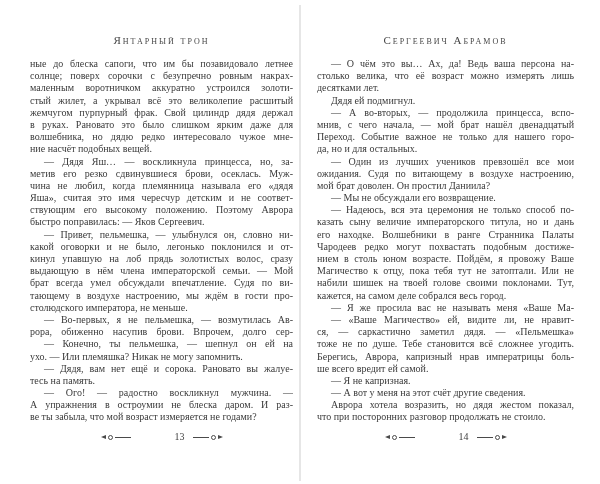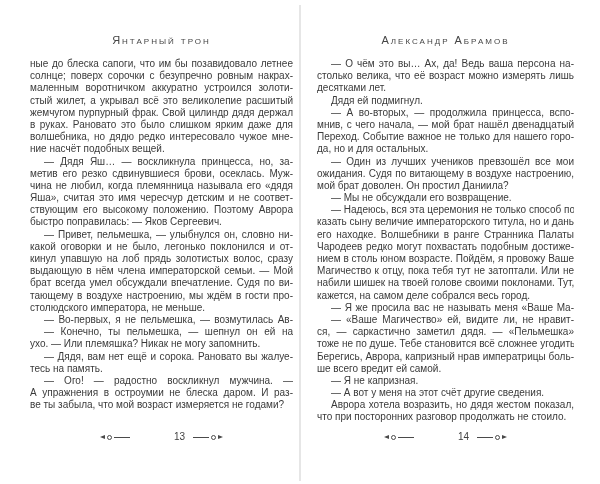--- a/index.html
+++ b/index.html
@@ -3,21 +3,21 @@
 <meta charset="utf-8">
 <style>
   html, body { margin: 0; padding: 0; }
   body { background: #ffffff; }
   .reader {
     position: relative;
     width: 600px;
     height: 484px;
     background: #ffffff;
     overflow: hidden;
-    font-family: Liberation Sans, sans-serif;
+    font-family: Liberation Serif, serif;
     color: #3a3a3a;
   }
   .spine-divider {
     position: absolute;
     left: 299px;
     top: 5px;
     bottom: 3px;
     width: 2px;
     background: #e6e6e6;
   }
@@ -95,20 +95,21 @@
         <div class="line">ствующим его высокому положению. Поэтому Аврора</div>
         <div class="line para-end">быстро поправилась: — Яков Сергеевич.</div>
         <div class="line indent">— Привет, пельмешка, — улыбнулся он, словно ни-</div>
         <div class="line">какой оговорки и не было, легонько поклонился и от-</div>
         <div class="line">кинул упавшую на лоб прядь золотистых волос, сразу</div>
         <div class="line">выдающую в нём члена императорской семьи. — Мой</div>
         <div class="line">брат всегда умел обсуждали впечатление. Судя по ви-</div>
         <div class="line">тающему в воздухе настроению, мы ждём в гости про-</div>
         <div class="line para-end">столюдского императора, не меньше.</div>
         <div class="line indent">— Во-первых, я не пельмешка, — возмутилась Ав-</div>
+        <div class="line">рора, обиженно насупив брови. Впрочем, долго сер-</div>
         <div class="line indent">— Конечно, ты пельмешка, — шепнул он ей на</div>
         <div class="line para-end">ухо. — Или племяшка? Никак не могу запомнить.</div>
         <div class="line indent">— Дядя, вам нет ещё и сорока. Рановато вы жалуе-</div>
         <div class="line para-end">тесь на память.</div>
         <div class="line indent">— Ого! — радостно воскликнул мужчина. —</div>
         <div class="line">А упражнения в остроумии не блеска даром. И раз-</div>
         <div class="line para-end">ве ты забыла, что мой возраст измеряется не годами?</div>
       </div>
     <div class="footer">
       <span class="orn">
@@ -119,21 +120,21 @@
       <span class="pagenum">13</span>
       <span class="orn">
         <i class="bar"></i>
           <i class="dot"></i>
           <i class="tri tri-right"></i>
       </span>
     </div>
   </div>
 
   <div class="page page-right">
-    <div class="running-head">Александр Абрамов</div>
+    <div class="running-head">Сергеевич Абрамов</div>
     <div class="text-body">
         <div class="line indent">— О чём это вы… Ах, да! Ведь ваша персона на-</div>
         <div class="line">столько велика, что её возраст можно измерять лишь</div>
         <div class="line para-end">десятками лет.</div>
         <div class="line indent para-end">Дядя ей подмигнул.</div>
         <div class="line indent">— А во-вторых, — продолжила принцесса, вспо-</div>
         <div class="line">мнив, с чего начала, — мой брат нашёл двенадцатый</div>
         <div class="line">Переход. Событие важное не только для нашего горо-</div>
         <div class="line para-end">да, но и для остальных.</div>
         <div class="line indent">— Один из лучших учеников превзошёл все мои</div>

